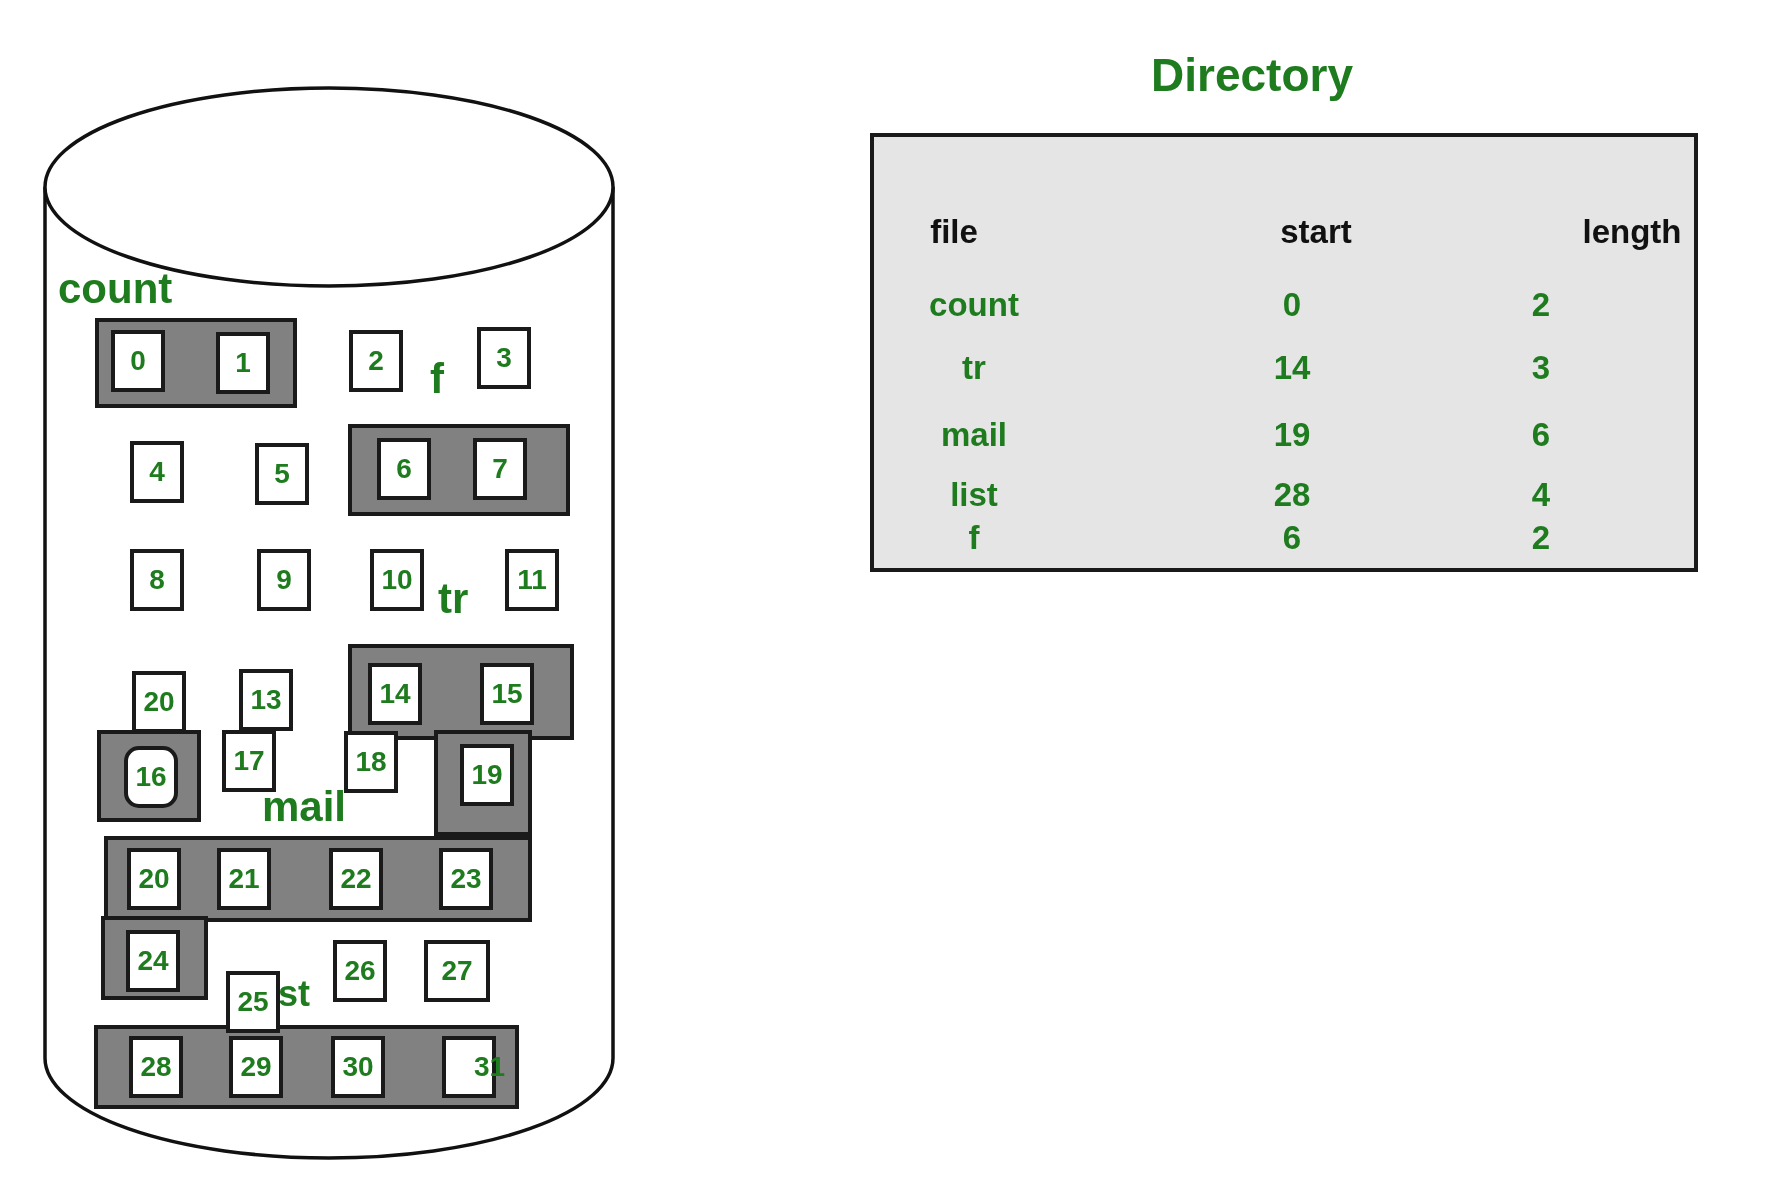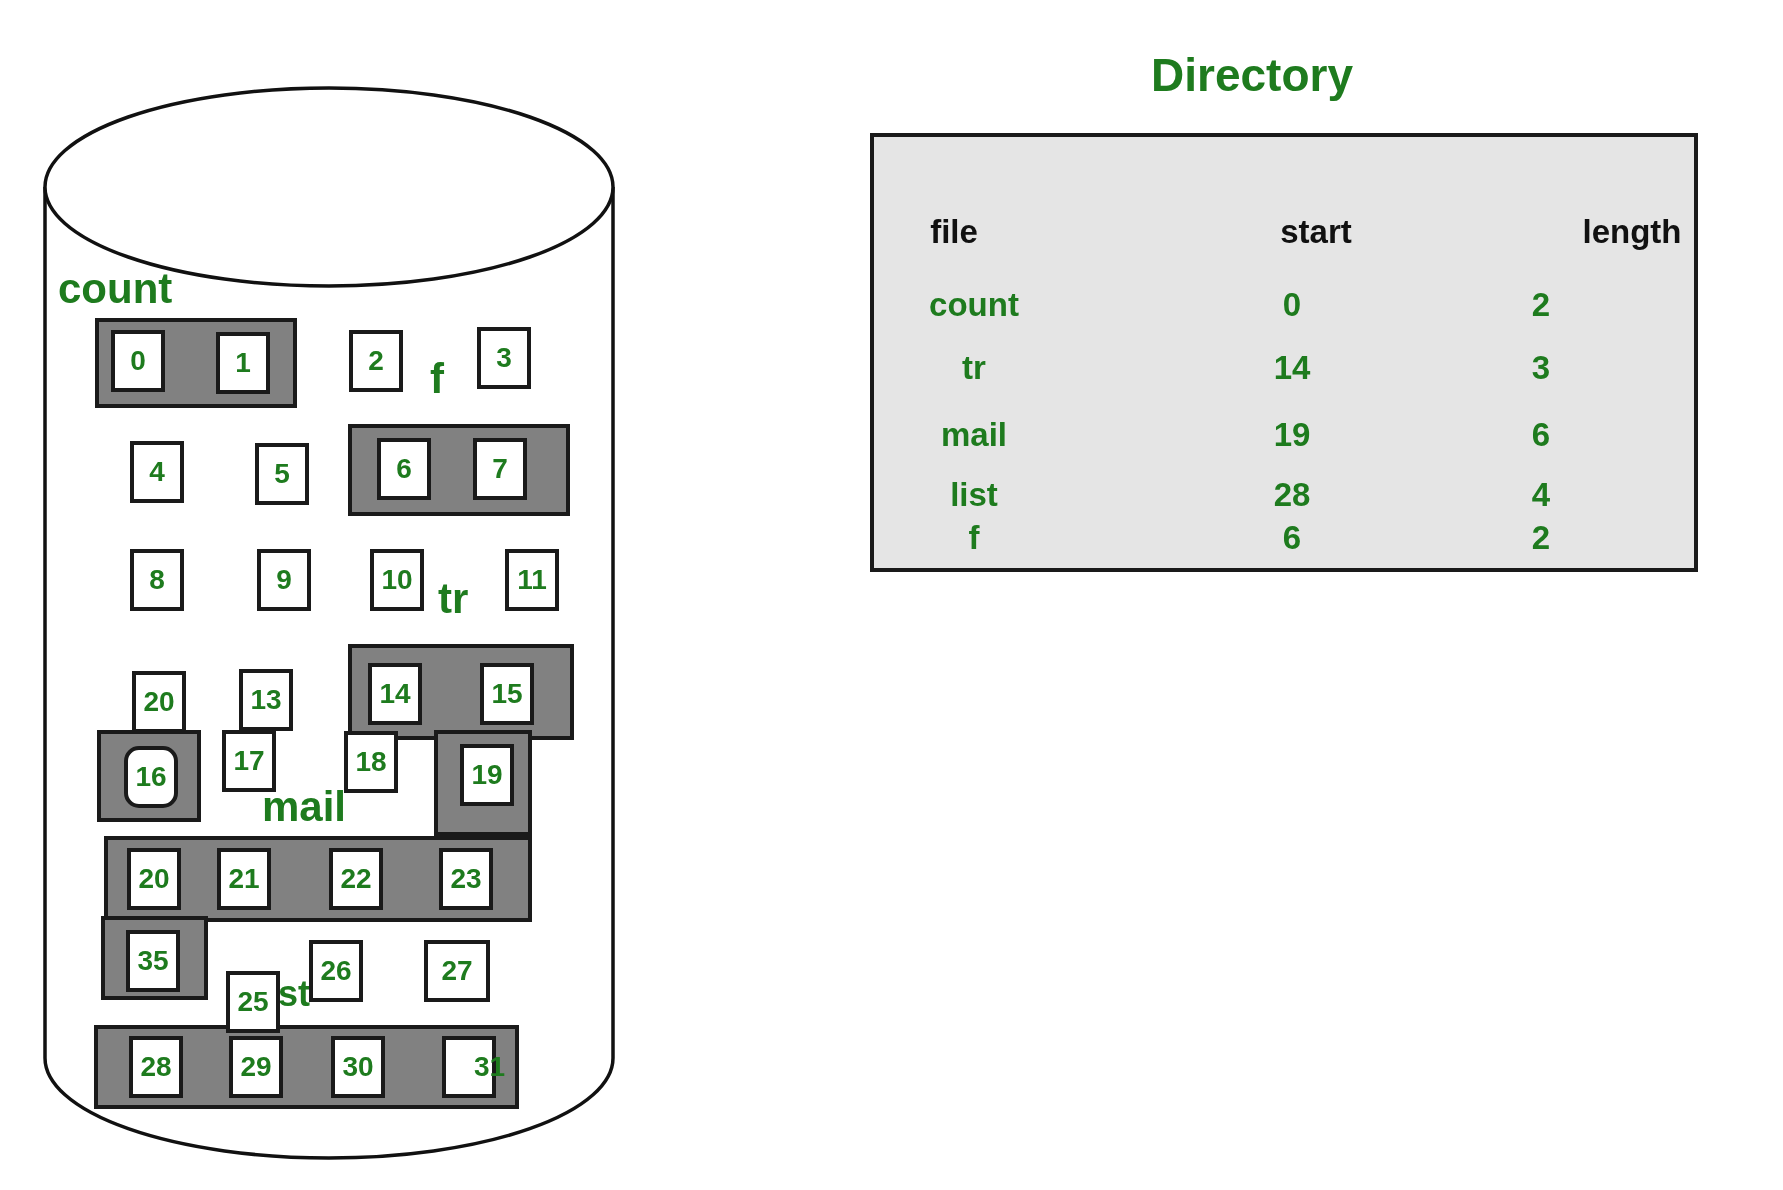--- a/index.html
+++ b/index.html
@@ -78,23 +78,23 @@
       <div class="block" style="left: 368px; top: 663px;">14</div>
       <div class="block" style="left: 480px; top: 663px;">15</div>
       <div class="block" style="left: 124px; top: 746px; border-radius: 15px;">16</div>
       <div class="block" style="left: 222px; top: 730px;">17</div>
       <div class="block" style="left: 344px; top: 731px;">18</div>
       <div class="block" style="left: 460px; top: 744px;">19</div>
       <div class="block" style="left: 127px; top: 848px;">20</div>
       <div class="block" style="left: 217px; top: 848px;">21</div>
       <div class="block" style="left: 329px; top: 848px;">22</div>
       <div class="block" style="left: 439px; top: 848px;">23</div>
-      <div class="block" style="left: 126px; top: 930px;">35</div>
+      <div class="block" style="left: 126px; top: 930px;">24</div>
       <div class="block" style="left: 226px; top: 931px; margin-top: 40px;">25</div>
-      <div class="block" style="left: 309px; top: 940px; text-align: right;">26</div>
+      <div class="block" style="left: 333px; top: 940px; text-align: right;">26</div>
       <div class="block" style="left: 424px; top: 940px; width: 66px;">27</div>
       <div class="block" style="left: 129px; top: 1036px;">28</div>
       <div class="block" style="left: 229px; top: 1036px;">29</div>
       <div class="block" style="left: 331px; top: 1036px;">30</div>
       <div class="block" style="left: 442px; top: 1036px; padding-left: 41px;">31</div>
     </div>
 
   <div id="dir-title">Directory</div>
 
   <div id="dirbox">

